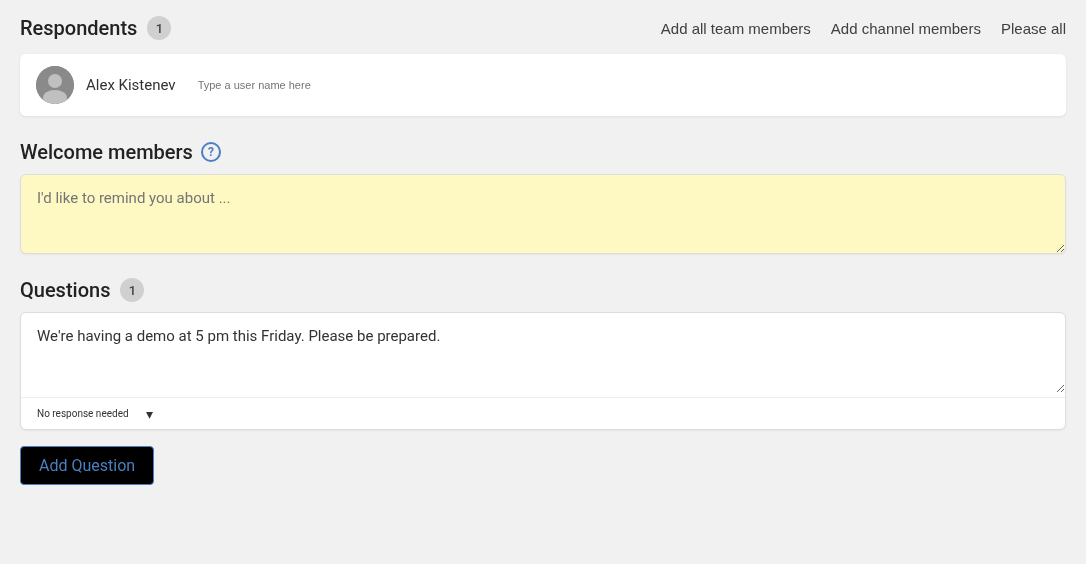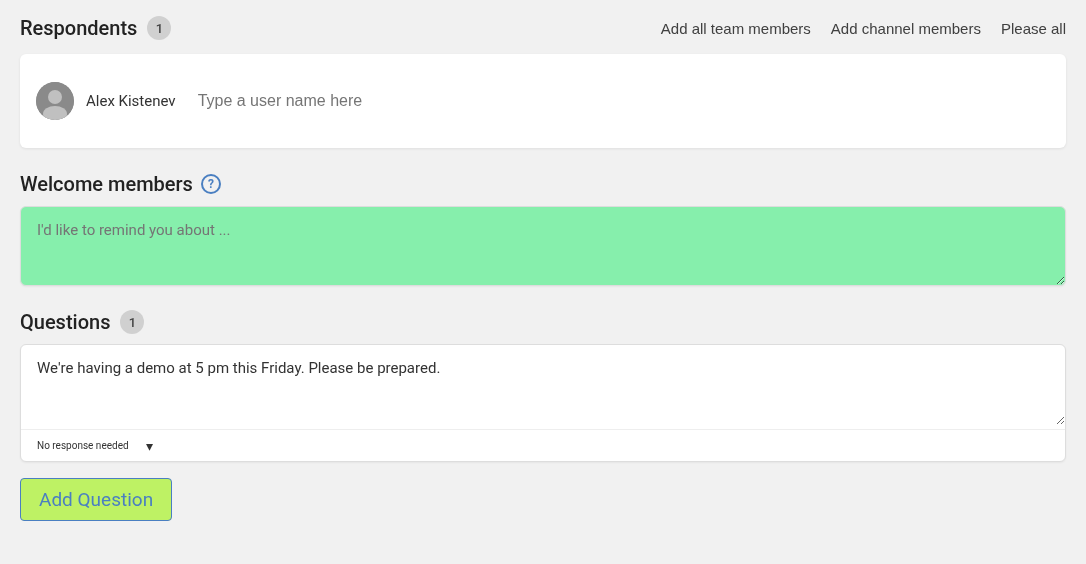--- a/index.html
+++ b/index.html
@@ -61,21 +61,21 @@
       cursor: pointer;
       text-decoration: none;
       background: none;
       border: none;
       padding: 0;
     }
 
     .respondents-card {
       background: #fff;
       border-radius: 6px;
-      padding: 28px 16px;
+      padding: 12px 16px;
       display: flex;
       align-items: center;
       gap: 12px;
       margin-bottom: 24px;
       box-shadow: 0 1px 3px rgba(0,0,0,0.08);
     }
 
     .avatar {
       width: 38px;
       height: 38px;
@@ -96,21 +96,21 @@
     .user-name {
       font-size: 15px;
       color: #333;
       font-weight: 400;
       margin-right: 10px;
     }
 
     .user-input {
       border: none;
       outline: none;
-      font-size: 16px;
+      font-size: 11px;
       color: #a16207;
       background: transparent;
       flex: 1;
     }
 
     .welcome-section {
       margin-bottom: 20px;
     }
 
     .welcome-header {
@@ -129,21 +129,21 @@
       display: inline-flex;
       align-items: center;
       justify-content: center;
       font-size: 12px;
       font-weight: bold;
       cursor: pointer;
     }
 
     .welcome-textarea {
       width: 100%;
-      background: #86efac;
+      background: #fef9c3;
       border-radius: 6px;
       border: 1px solid #ddd;
       padding: 14px 16px;
       font-size: 15px;
       color: #555;
       resize: vertical;
       min-height: 80px;
       font-family: inherit;
       box-shadow: 0 1px 2px rgba(0,0,0,0.05);
     }
@@ -209,26 +209,26 @@
 
     .chevron-down {
       position: absolute;
       right: 0;
       pointer-events: none;
       color: #333;
       font-size: 14px;
     }
 
     .add-question-btn {
-      background: #bef264;
+      background: #000000;
       border: 1px solid #4a7fc1;
       color: #4a7fc1;
       border-radius: 4px;
       padding: 9px 18px;
-      font-size: 19px;
+      font-size: 16px;
       cursor: pointer;
       font-family: inherit;
     }
   </style>
 </head>
 <body>
 
 <div class="header-row">
   <div class="header-left">
     <span class="section-title">Respondents</span>

